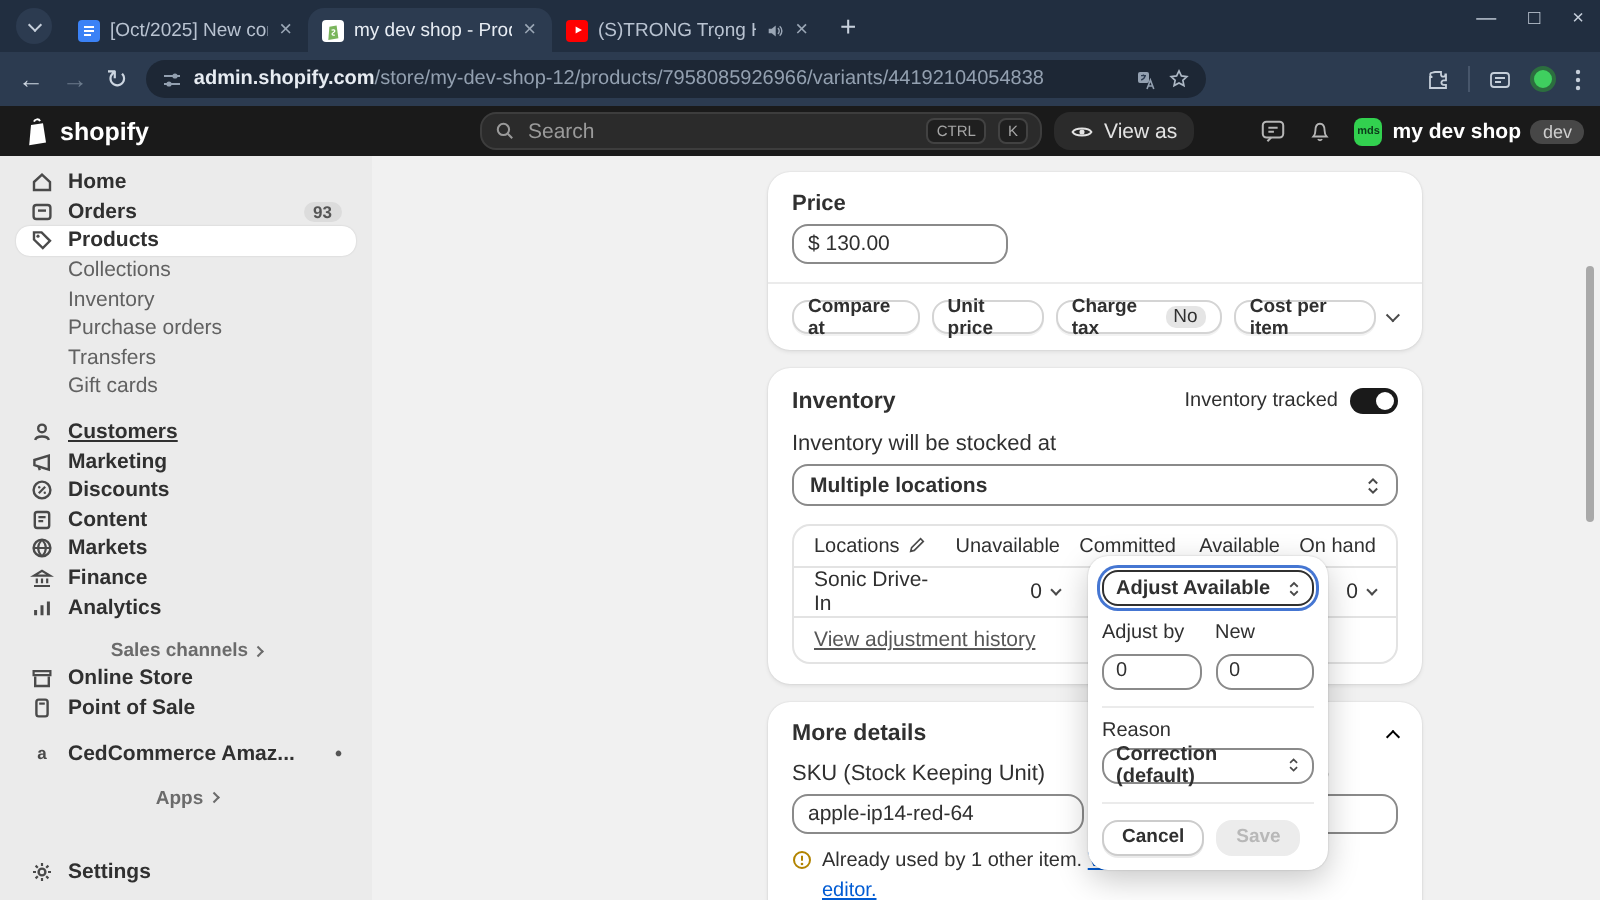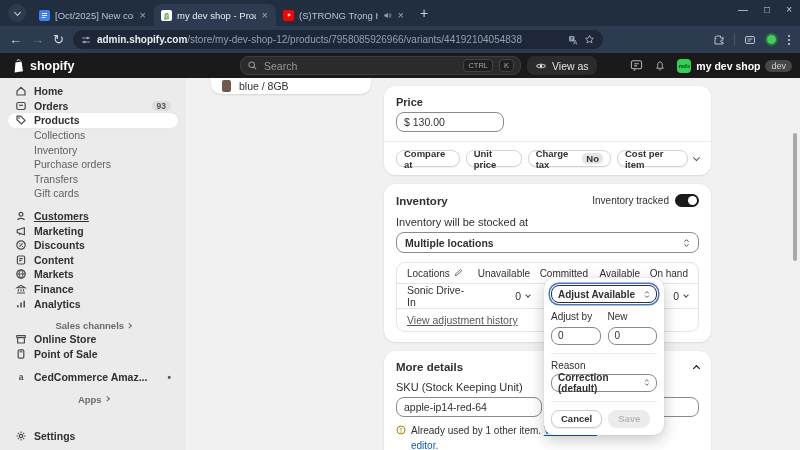--- a/index.html
+++ b/index.html
@@ -68,21 +68,21 @@
   .txt-input { height:20px; border:1px solid #8a8a8a; border-radius:8px; font-size:10.5px; color:#303030; padding:0 7px; background:#fff; font-family:inherit; width:100%; }
   .head-row { display:flex; align-items:center; justify-content:space-between; }
   .tgl-wrap { display:flex; align-items:center; gap:6px; font-size:10px; color:#303030; }
   .toggle { width:24px; height:13px; border-radius:7px; background:#1a1a1a; position:relative; }
   .toggle::after { content:""; position:absolute; right:2px; top:2px; width:9px; height:9px; border-radius:50%; background:#fff; }
   .select { height:21px; border:1px solid #8a8a8a; border-radius:8px; display:flex; align-items:center; justify-content:space-between; padding:0 8px; font-size:10.5px; font-weight:600; color:#303030; background:#fff; }
   .updown { color:#4a4a4a; }
 
   .pill-row { border-top:1px solid #ebebeb; padding:8px 12px; display:flex; align-items:center; gap:6px; }
   .pill { height:17px; border:1px solid #d4d4d4; background:#fff; border-radius:8px; display:flex; align-items:center; gap:4px; padding:0 7px; font-size:9.5px; font-weight:600; color:#303030; box-shadow:0 1px 0 rgba(0,0,0,.05); }
-  .pill .mini-badge { background:#e5e5e5; border-radius:5px; padding:0 4px; font-weight:700; color:#303030; }
+  .pill .mini-badge { background:#e5e5e5; border-radius:5px; padding:0 4px; font-weight:400; color:#303030; }
   .row-chev { margin-left:auto; color:#4a4a4a; }
 
   .inv-table { margin-top:9px; border:1px solid #e3e3e3; border-radius:9px; overflow:hidden; }
   .t-row { display:grid; grid-template-columns:1fr 62px 58px 52px 48px; align-items:center; padding:0 10px; font-size:10px; color:#303030; }
   .t-row .num { text-align:right; display:flex; justify-content:flex-end; align-items:center; gap:2px; }
   .t-head { height:21px; border-bottom:1px solid #e3e3e3; }
   .t-data { height:25px; border-bottom:1px solid #e3e3e3; font-size:10.5px; }
   .t-link { height:22px; display:flex; align-items:center; padding:0 10px; }
   .t-link a { font-size:10.5px; color:#575757; }
   .cell-chev { width:4px; height:4px; border-right:1.3px solid #4a4a4a; border-bottom:1.3px solid #4a4a4a; transform:rotate(45deg); margin:-2px 0 0 3px; display:inline-block; }
@@ -419,24 +419,20 @@
                 <path d="M6 1.5v1.5M6 9v1.5M1.5 6H3M9 6h1.5M2.8 2.8l1.1 1.1M8.1 8.1l1.1 1.1M9.2 2.8 8.1 3.9M3.9 8.1 2.8 9.2" stroke="currentColor" stroke-width="1.1"></path>
               </svg>
             </span>
           <span>Settings</span>
         </div>
       </div>
     </aside>
 
     <main class="main">
 
-      <div class="variant-card">
-        <span class="variant-thumb"></span>
-        <span class="variant-label">blue / 8GB</span>
-      </div>
 
       <div class="cards">
 
         <section class="card">
           <div class="card-pad" style="padding-bottom:9px;">
             <div class="fld-label" style="font-weight:700;">Price</div>
             <input class="txt-input" style="width: 108px;" readonly="" value="$ 130.00">
           </div>
           <div class="pill-row">
             <span class="pill">

